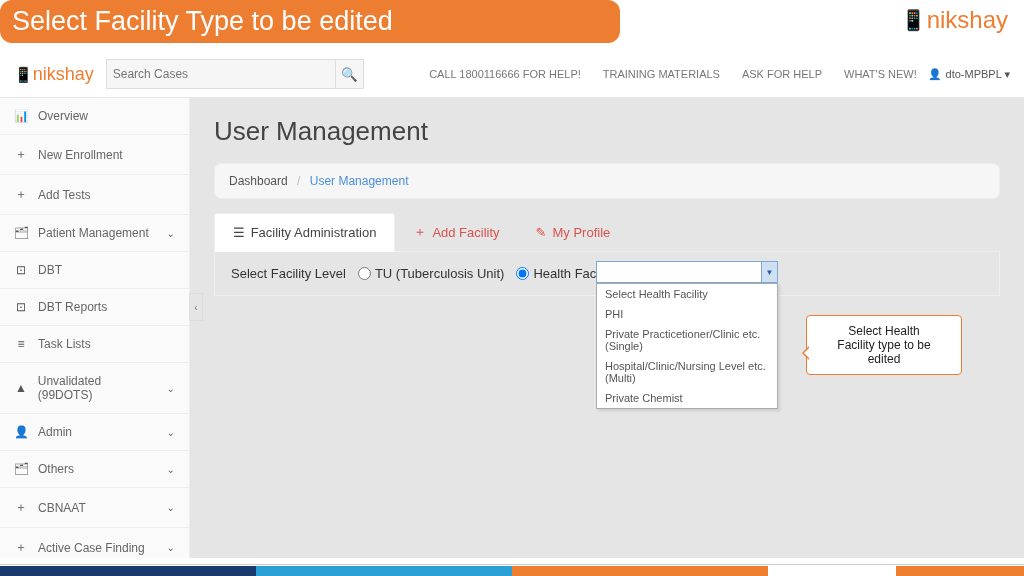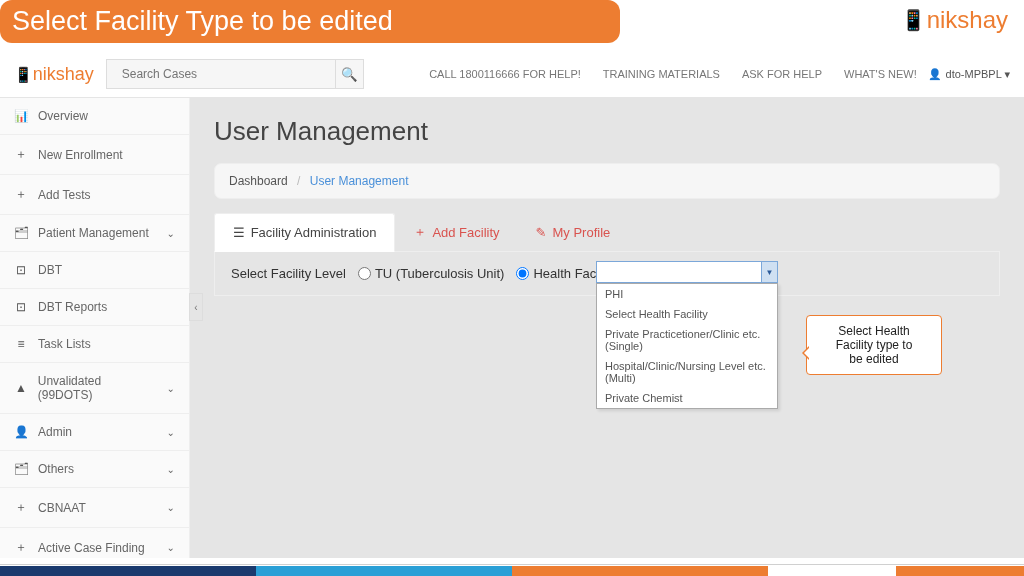--- a/index.html
+++ b/index.html
@@ -6,21 +6,21 @@
 body { width: 1024px; height: 576px; overflow: hidden; background: #fff; position: relative; }
 
 .banner { background: #ed7d31; color: #fff; padding: 6px 12px; font-size: 27px; font-weight: 300; width: 620px; border-radius: 12px; }
 .logo-right { position: absolute; top: 6px; right: 16px; font-size: 24px; font-weight: 400; color: #ed7d31; }
 .logo-right .phone { color: #3a5a8a; font-size: 20px; position: relative; top: -1px; }
 
 .topbar { display: flex; align-items: center; padding: 8px 14px; border-bottom: 1px solid #e5e5e5; margin-top: 8px; gap: 12px; }
 .logo-left { font-size: 18px; color: #ed7d31; font-weight: 400; }
 .logo-left .phone { color: #3a5a8a; font-size: 15px; }
 .search-wrap { display: flex; }
-.search-input { width: 230px; height: 30px; border: 1px solid #ddd; background: #f6f6f6; padding: 0 15px; font-size: 12px; }
+.search-input { width: 230px; height: 30px; border: 1px solid #ddd; background: #f6f6f6; padding: 0 6px; font-size: 12px; }
 .search-btn { width: 28px; height: 30px; border: 1px solid #ddd; border-left: none; background: #f6f6f6; cursor: pointer; color: #555; }
 .topnav { margin-left: auto; display: flex; gap: 22px; font-size: 11px; color: #777; }
 .topnav a { color: #777; text-decoration: none; cursor: pointer; }
 .user-menu { color: #555; font-size: 11px; cursor: pointer; }
 
 .layout { display: flex; height: 460px; }
 .sidebar { width: 190px; background: #fafafa; border-right: 1px solid #eee; position: relative; }
 .sidebar-item { padding: 11px 14px; font-size: 12px; color: #666; border-bottom: 1px solid #eee; display: flex; align-items: center; gap: 10px; cursor: pointer; }
 .sidebar-item .chev { margin-left: auto; font-size: 10px; }
 .sidebar-item .ico { width: 14px; text-align: center; color: #555; }
@@ -38,21 +38,21 @@
 .tab-body { border: 1px solid #eee; border-top: none; padding: 14px 16px; display: flex; align-items: center; gap: 12px; font-size: 13px; color: #333; }
 .radio-wrap { display: flex; align-items: center; gap: 4px; }
 
 .dropdown-wrap { position: absolute; left: 596px; top: 261px; width: 182px; }
 .dropdown-field { height: 22px; border: 1px solid #7ba7d9; background: #fff; display: flex; }
 .dropdown-field .dd-btn { width: 16px; background: #cfe0f2; border-left: 1px solid #7ba7d9; display: flex; align-items: center; justify-content: center; font-size: 8px; color: #2b5a99; cursor: pointer; }
 .dropdown-field .dd-val { flex: 1; }
 .dropdown-list { border: 1px solid #aaa; background: #fff; font-size: 11px; color: #555; box-shadow: 2px 2px 3px rgba(0,0,0,0.1); }
 .dropdown-list div { padding: 4px 8px; cursor: pointer; }
 
-.callout { position: absolute; left: 806px; top: 315px; width: 136px; border: 1.5px solid #ed7d31; background: #fff; padding: 8px 22px; font-size: 12px; text-align: center; color: #222; border-radius: 4px; }
+.callout { position: absolute; left: 806px; top: 315px; width: 156px; border: 1.5px solid #ed7d31; background: #fff; padding: 8px 22px; font-size: 12px; text-align: center; color: #222; border-radius: 4px; }
 .callout::before { content: ""; position: absolute; left: -12px; top: 30px; border: 7px solid transparent; border-right-color: #ed7d31; }
 .callout::after { content: ""; position: absolute; left: -9px; top: 31px; border: 6px solid transparent; border-right-color: #fff; }
 
 .footer-bar { position: absolute; bottom: 0; left: 0; right: 0; height: 10px; display: flex; }
 .fc1 { background: #1a3a6e; flex: 2; }
 .fc2 { background: #2a9fd6; flex: 2; }
 .fc3 { background: #ed7d31; flex: 2; }
 .fc4 { background: #fff; flex: 1; }
 .fc5 { background: #ed7d31; flex: 1; }
 .thin-line { position: absolute; bottom: 11px; left: 0; right: 0; height: 1px; background: #d0d0d0; }
@@ -189,22 +189,22 @@
 </div>
 
 <div class="dropdown-wrap">
   <div class="dropdown-field">
     <div class="dd-val"></div>
     <div class="dd-btn">
       <span>▼</span>
     </div>
   </div>
   <div class="dropdown-list" id="dd-list">
+      <div>Select Health Facility</div>
       <div>PHI</div>
-      <div>Select Health Facility</div>
       <div>Private Practicetioner/Clinic etc.(Single)</div>
       <div>Hospital/Clinic/Nursing Level etc.(Multi)</div>
       <div>Private Chemist</div>
     </div>
 </div>
 
 <div class="callout">
   <span>Select Health Facility type to be edited</span>
 </div>
 

